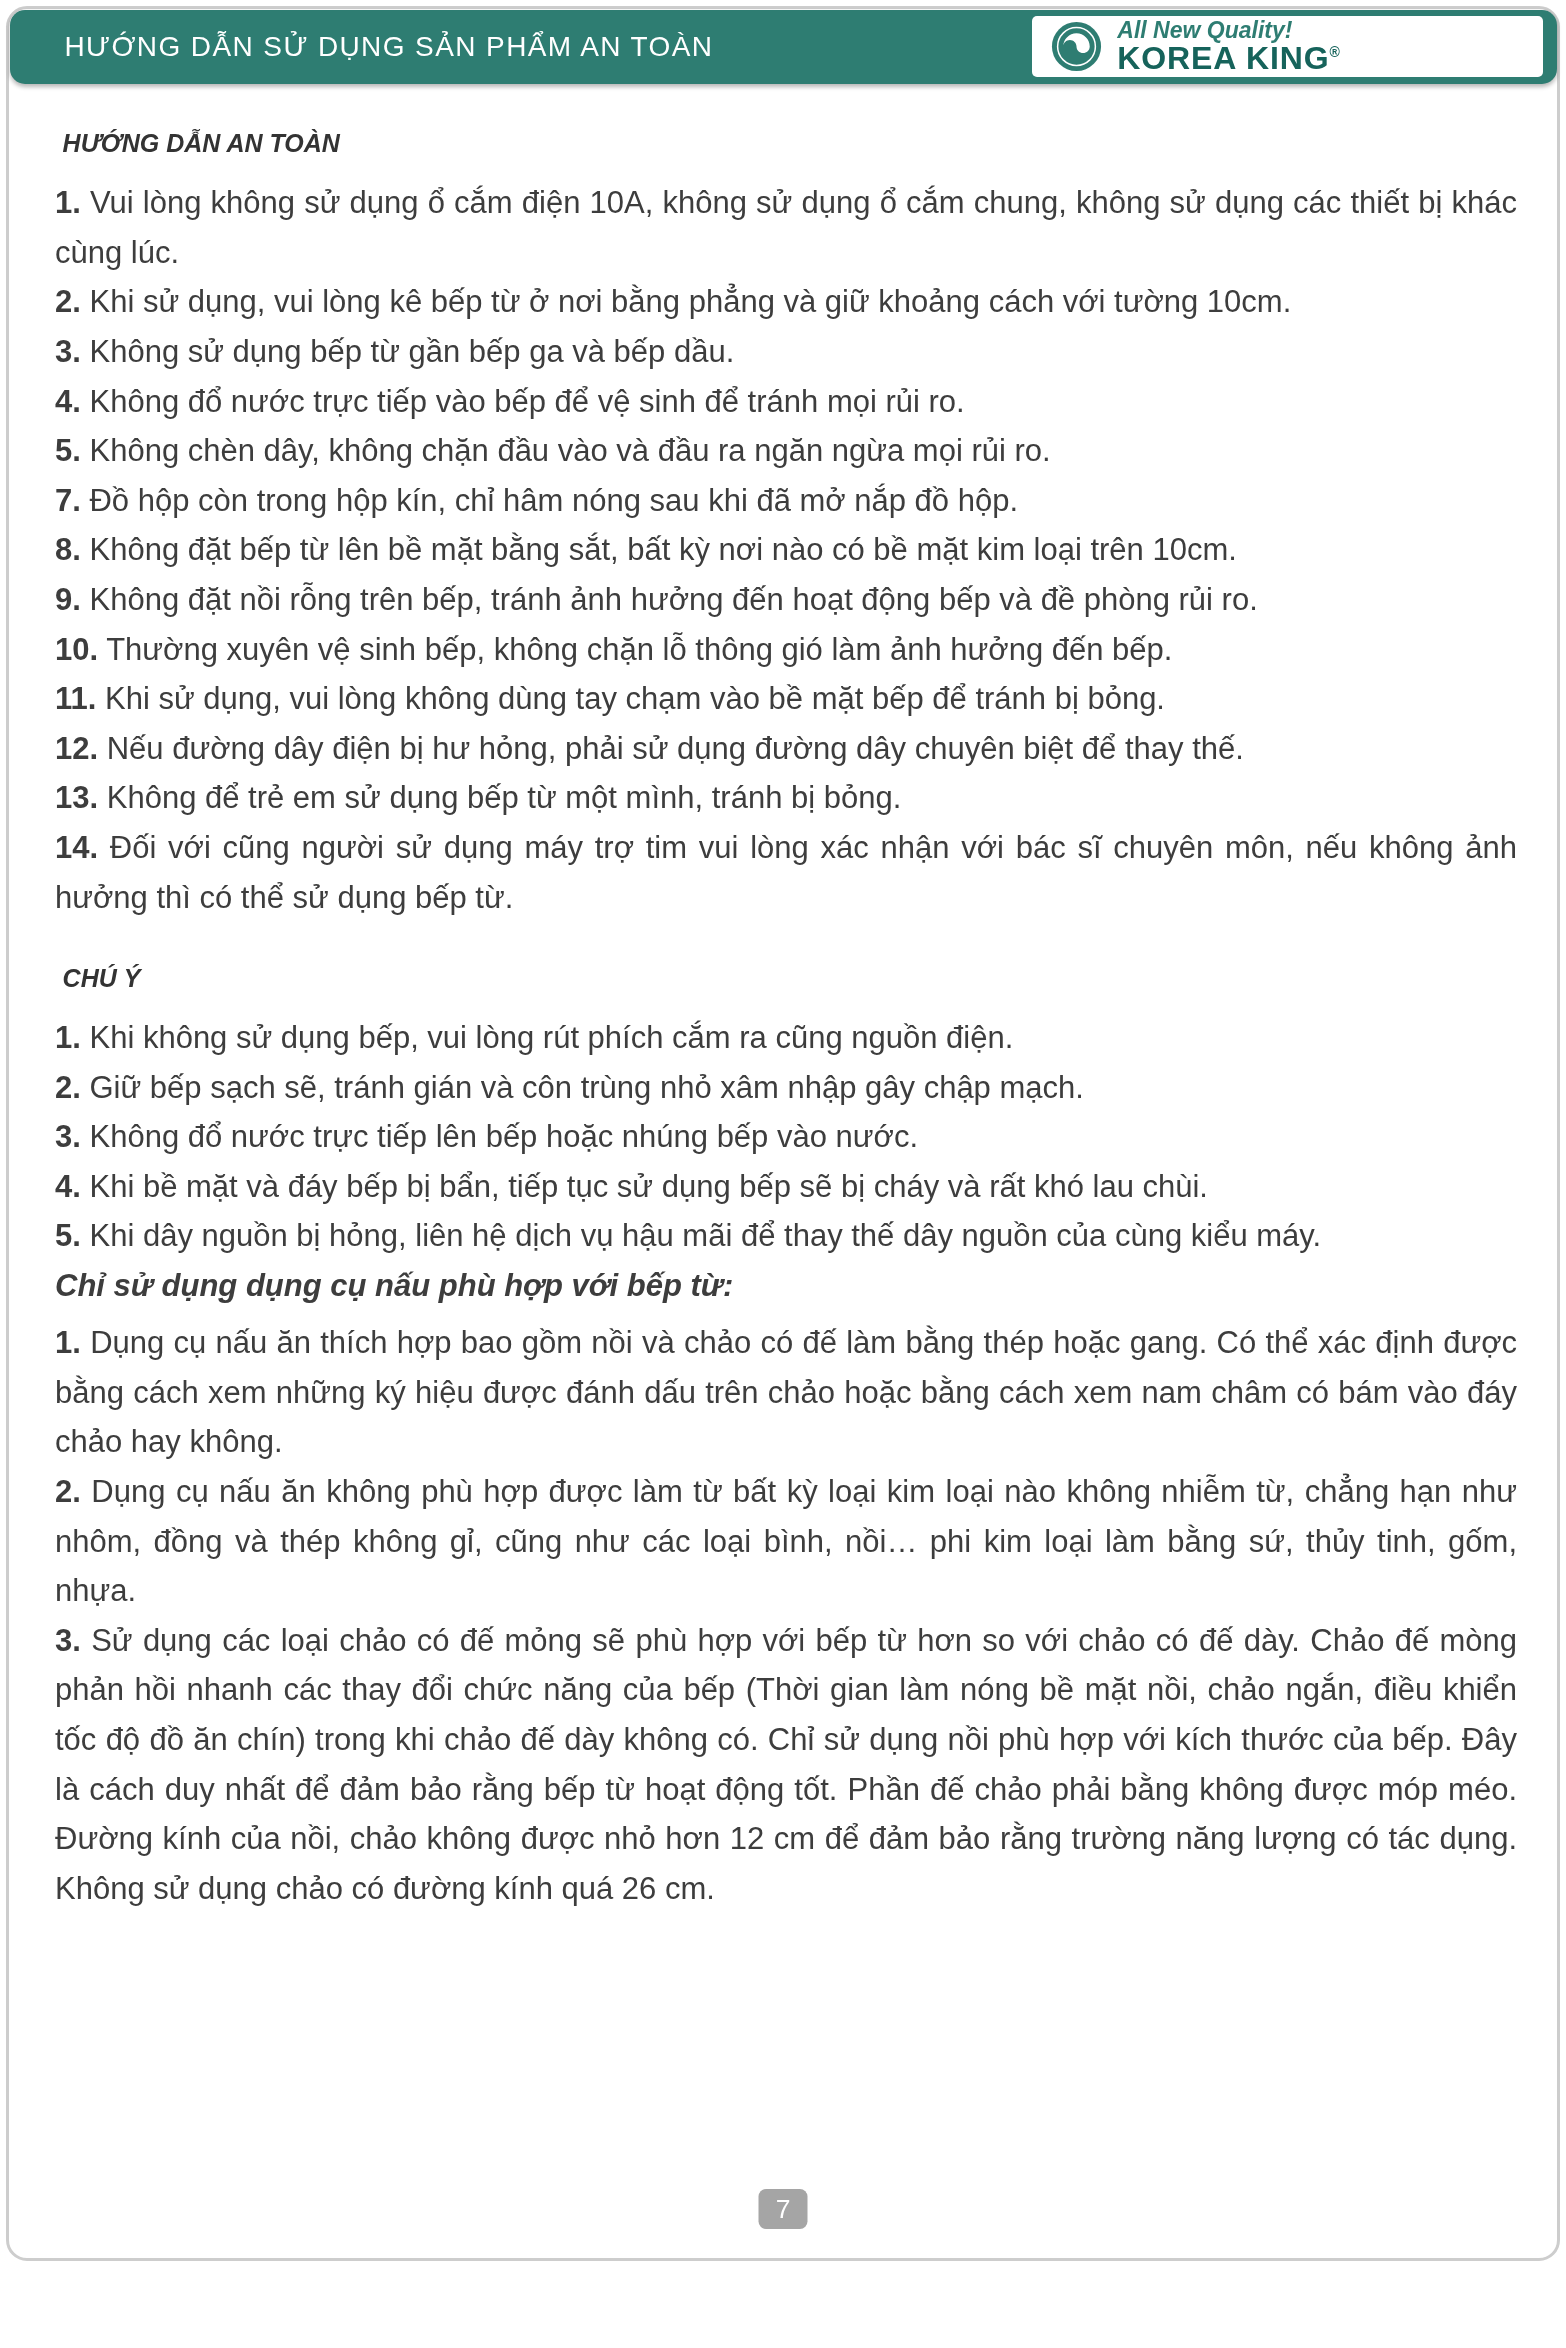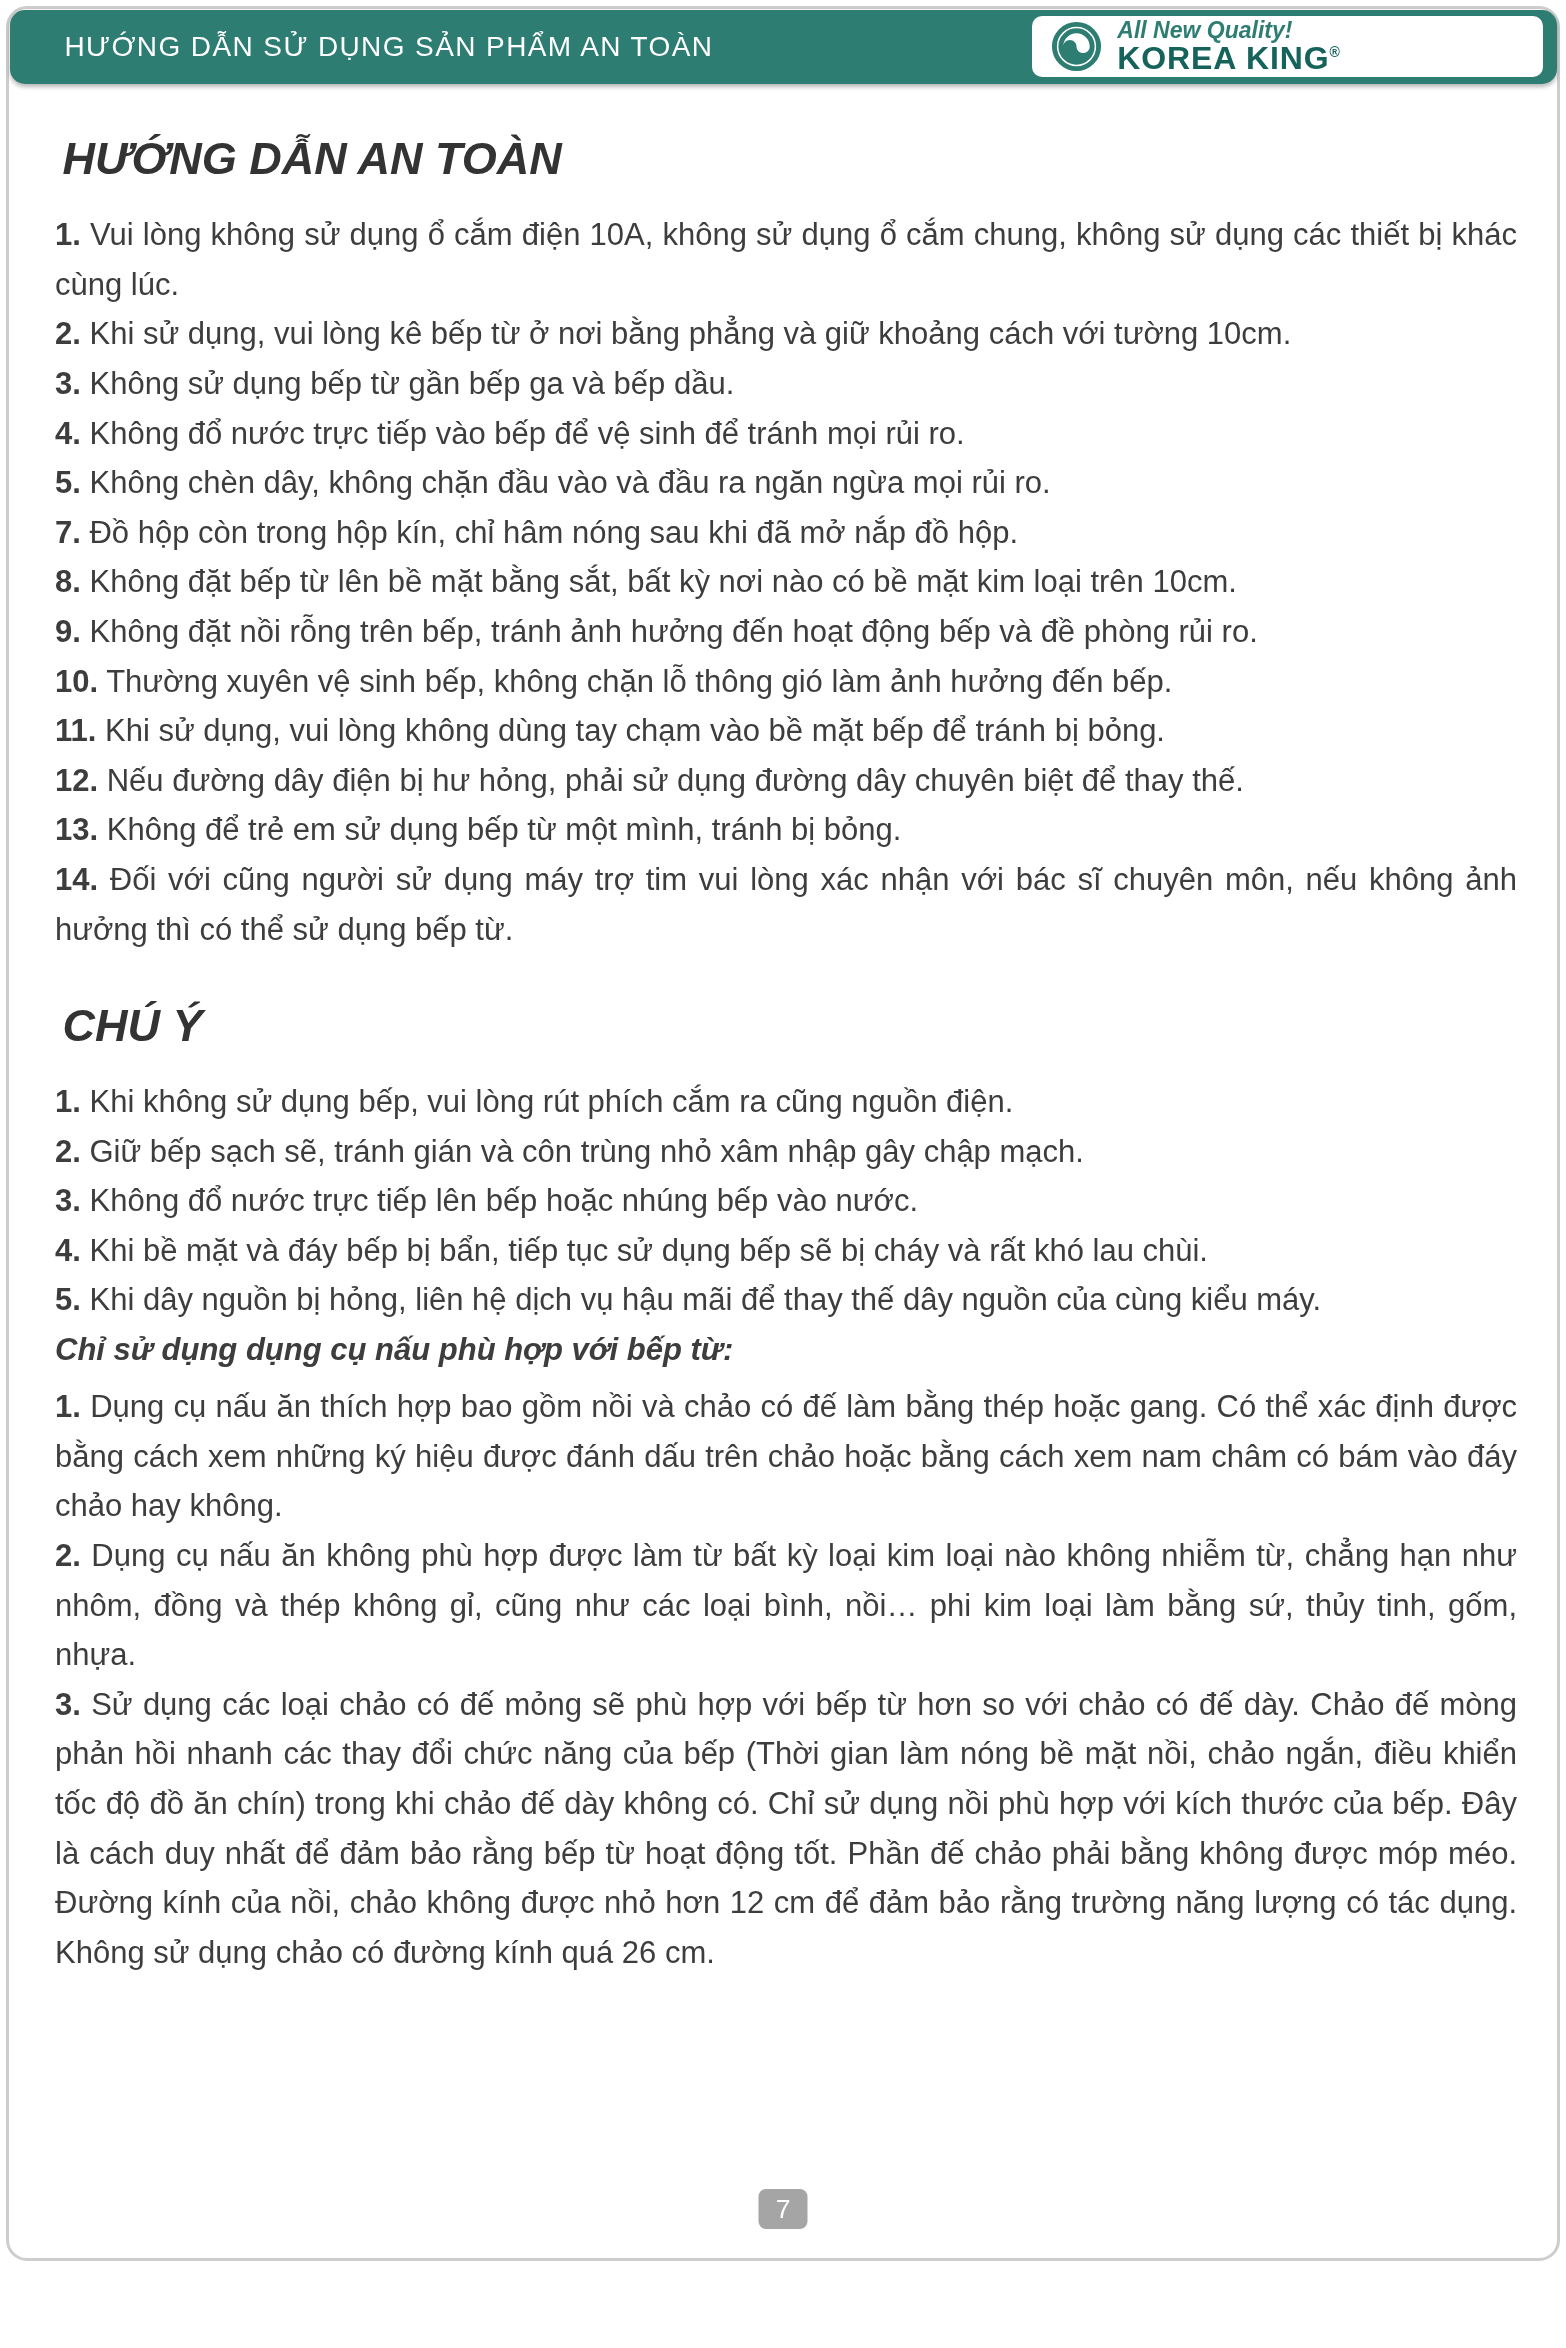--- a/index.html
+++ b/index.html
@@ -39,21 +39,21 @@
     margin: 0;
     color: #ffffff;
     font-size: 28px;
     font-weight: 500;
     letter-spacing: 1.4px;
     white-space: nowrap;
   }
   .brand-box {
     margin-left: auto;
     background: #ffffff;
-    border-radius: 10px;
+    border-radius: 5px;
     height: 61px;
     min-width: 511px;
     display: flex;
     align-items: center;
     gap: 15px;
     padding: 0 19px;
   }
   .brand-emblem { display: flex; align-items: center; }
   .brand-emblem svg { display: block; }
   .brand-text { display: flex; flex-direction: column; line-height: 1.05; }
@@ -75,21 +75,21 @@
     top: 91px;
     left: 0;
     right: 0;
     padding: 24.6px 49px 0 55px;
     color: #3d3d3d;
     font-size: 31px;
     line-height: 1.6;
     text-align: justify;
   }
   .section-heading {
-    font-size: 45px;
+    font-size: 25px;
     font-style: italic;
     font-weight: 700;
     color: #333333;
     margin: 36px 0 15px 7.6px;
     text-align: left;
   }
   .section-heading.first { margin-top: 7.6px; }
   .item { margin: 0; }
   .item .num { font-weight: 700; }
   .subheading {

